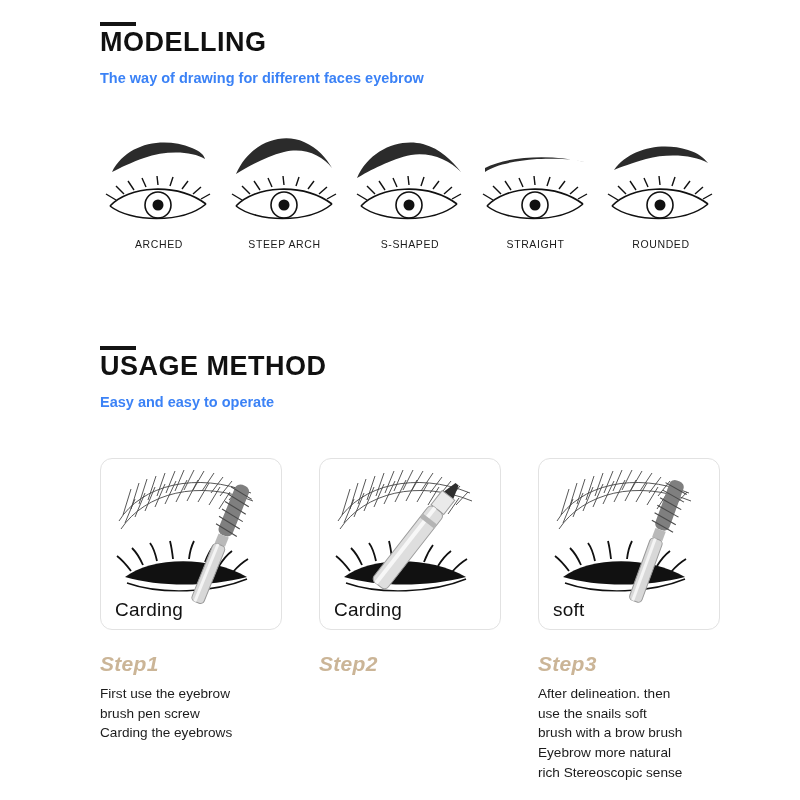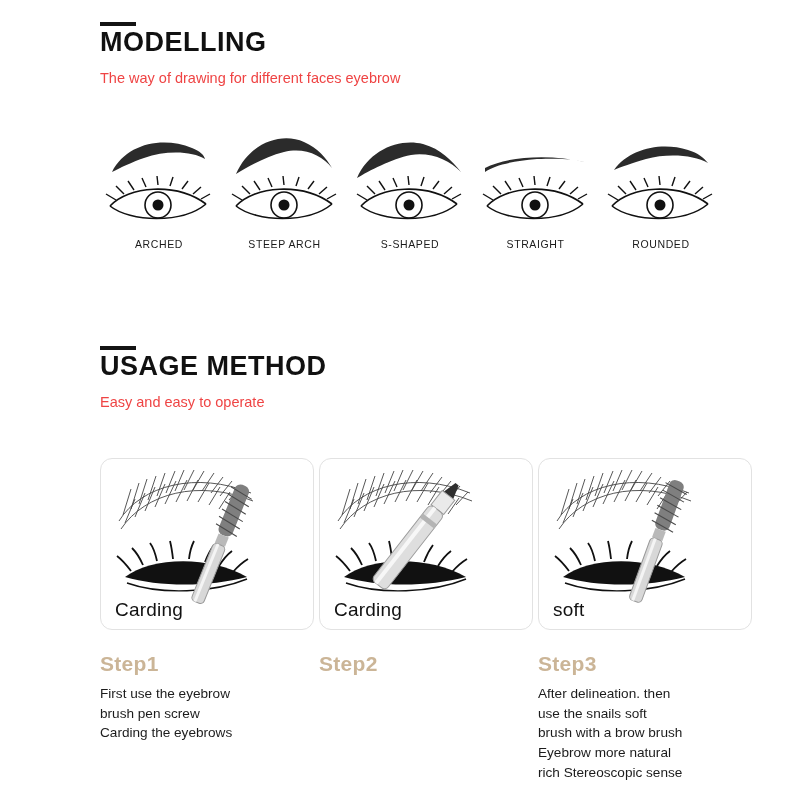--- a/index.html
+++ b/index.html
@@ -38,25 +38,25 @@
     font-size: 27px;
     font-weight: bold;
     letter-spacing: 0.5px;
     color: #111111;
     margin: 0;
     padding-top: 10px;
     line-height: 1.05;
   }
   .subheading {
     font-size: 14.5px;
-    color: #ef4444;
+    color: #3b82f6;
     margin: 0;
     padding-left: 100px;
     padding-top: 14px;
-    font-weight: normal;
+    font-weight: bold;
   }
 
   
   .brow-row {
     position: absolute;
     left: 100px;
     top: 128px;
     width: 620px;
     display: flex;
     justify-content: space-between;
@@ -83,21 +83,21 @@
     left: 100px;
     top: 458px;
     width: 620px;
     display: flex;
     justify-content: space-between;
   }
   .step-col {
     width: 182px;
   }
   .step-card {
-    width: 214px;
+    width: 182px;
     height: 172px;
     border: 1px solid #e2e2e2;
     border-radius: 12px;
     background: #ffffff;
     position: relative;
     overflow: hidden;
     box-sizing: border-box;
   }
   .step-card svg {
     position: absolute;
@@ -108,20 +108,21 @@
     position: absolute;
     left: 14px;
     bottom: 8px;
     font-size: 19px;
     color: #111111;
     letter-spacing: 0.2px;
   }
   .step-title {
     font-size: 21px;
     font-weight: bold;
+    font-style: italic;
     color: #cbb597;
     margin-top: 22px;
     letter-spacing: 0.3px;
   }
   .step-body {
     font-size: 13.6px;
     line-height: 1.45;
     color: #1c1c1c;
     margin-top: 8px;
     white-space: pre-line;

